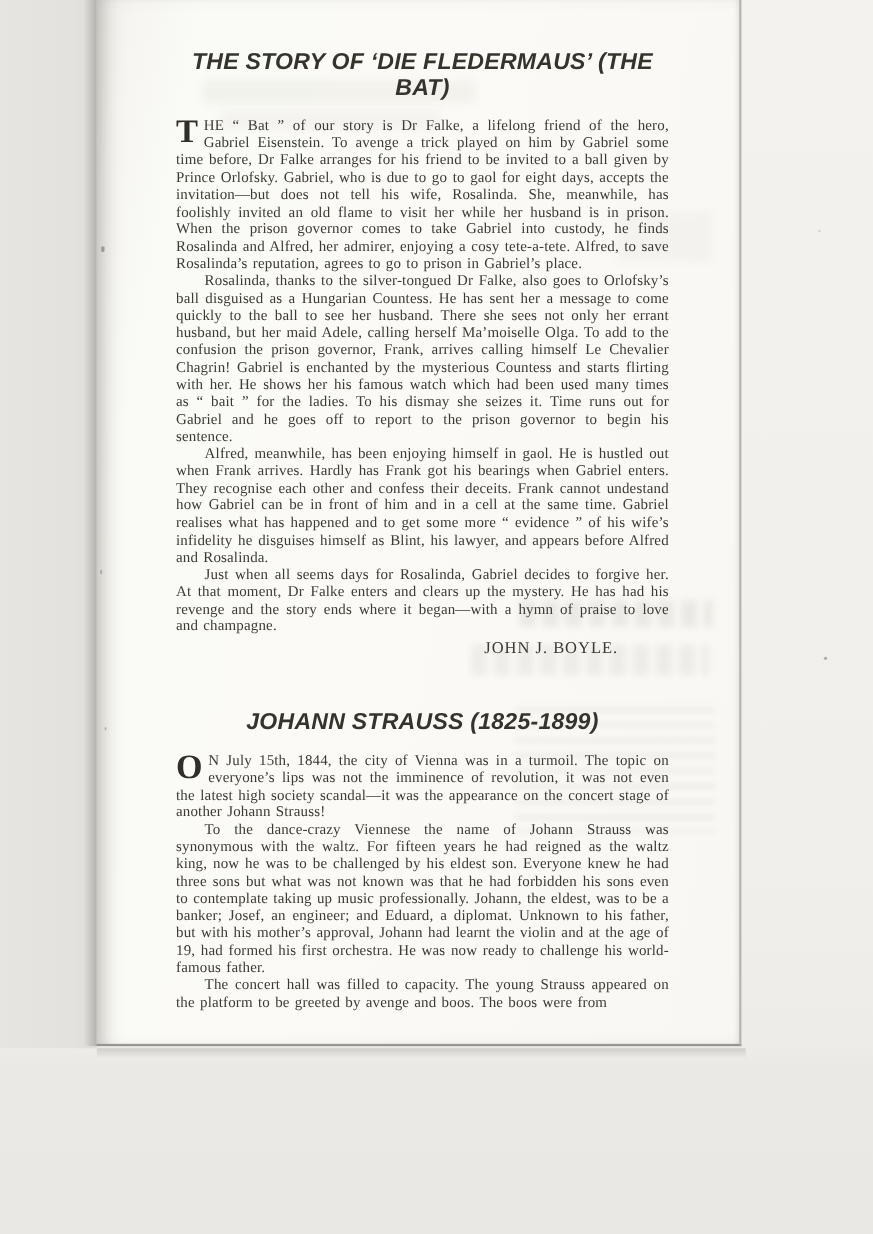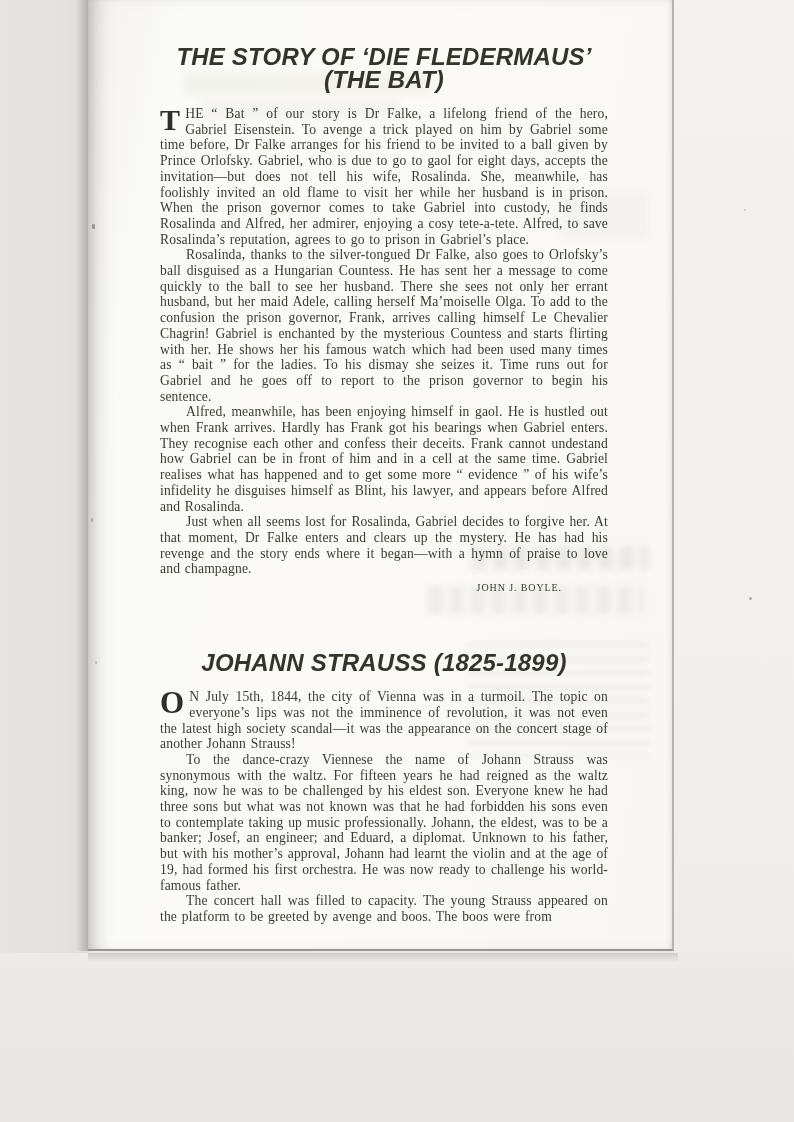--- a/index.html
+++ b/index.html
@@ -39,39 +39,39 @@
   }
   
   .content{
     position:absolute;left:72px;top:0;width:448px;
     color:#3b3a33;
   }
   .display-heading{
     font-family:"Liberation Sans", sans-serif;
     font-weight:bold;font-style:italic;
     text-align:center;color:#34332c;
-    font-size:24px;line-height:23px;letter-spacing:0.2px;
+    font-size:21px;line-height:23px;letter-spacing:0.2px;
     margin:0;
   }
   #story-title{padding-top:45px;}
-  #strauss-heading{margin-top:58px;}
+  #strauss-heading{margin-top:46px;}
   .body-text{margin-top:15px;}
   .body-text p{
     margin:0;text-align:justify;
     font-size:13.6px;line-height:15.7px;
     letter-spacing:0.15px;word-spacing:1.2px;
   }
   .indent{text-indent:26px;}
   .dropcap{
     float:left;font-weight:bold;color:#2f2e28;
     font-size:30px;line-height:25px;padding:1px 5px 0 0;
   }
   .byline{
     text-align:right;padding-right:46px;margin-top:5px;
-    font-size:10px;letter-spacing:0.9px;color:#3a3932;
+    font-size:15px;letter-spacing:0.9px;color:#3a3932;
   }
   
   .smudge{position:absolute;filter:blur(4px);border-radius:3px;background:rgba(105,102,94,0.055);}
   .smudge-rows{
     position:absolute;filter:blur(2.5px);opacity:0.55;
     background:repeating-linear-gradient(180deg,rgba(105,102,94,0.10) 0 6px,rgba(105,102,94,0) 6px 14px);
   }
   .smudge-caps{
     position:absolute;filter:blur(3px);opacity:0.75;
     background:repeating-linear-gradient(90deg,rgba(100,97,88,0.13) 0 15px,rgba(100,97,88,0) 15px 21px);
@@ -97,21 +97,21 @@
   <div class="smudge-rows" style="left:380px;top:642px;width:182px;height:115px;"></div>
 
   <div class="content">
 
     <h1 class="display-heading" id="story-title">THE STORY OF ‘DIE FLEDERMAUS’ (THE BAT)</h1>
 
     <section class="body-text">
       <p><span class="dropcap">T</span><span>HE “ Bat ” of our story is Dr Falke, a lifelong friend of the hero, Gabriel Eisenstein. To avenge a trick played on him by Gabriel some time before, Dr Falke arranges for his friend to be invited to a ball given by Prince Orlofsky. Gabriel, who is due to go to gaol for eight days, accepts the invitation—but does not tell his wife, Rosalinda. She, meanwhile, has foolishly invited an old flame to visit her while her husband is in prison. When the prison governor comes to take Gabriel into custody, he finds Rosalinda and Alfred, her admirer, enjoying a cosy tete-a-tete. Alfred, to save Rosalinda’s reputation, agrees to go to prison in Gabriel’s place.</span></p>
       <p class="indent">Rosalinda, thanks to the silver-tongued Dr Falke, also goes to Orlofsky’s ball disguised as a Hungarian Countess. He has sent her a message to come quickly to the ball to see her husband. There she sees not only her errant husband, but her maid Adele, calling herself Ma’moiselle Olga. To add to the confusion the prison governor, Frank, arrives calling himself Le Chevalier Chagrin! Gabriel is enchanted by the mysterious Countess and starts flirting with her. He shows her his famous watch which had been used many times as “ bait ” for the ladies. To his dismay she seizes it. Time runs out for Gabriel and he goes off to report to the prison governor to begin his sentence.</p>
       <p class="indent">Alfred, meanwhile, has been enjoying himself in gaol. He is hustled out when Frank arrives. Hardly has Frank got his bearings when Gabriel enters. They recognise each other and confess their deceits. Frank cannot undestand how Gabriel can be in front of him and in a cell at the same time. Gabriel realises what has happened and to get some more “ evidence ” of his wife’s infidelity he disguises himself as Blint, his lawyer, and appears before Alfred and Rosalinda.</p>
-      <p class="indent">Just when all seems lost for Rosalinda, Gabriel decides to forgive her. At that moment, Dr Falke enters and clears up the mystery. He has had his revenge and the story ends where it began—with a hymn of praise to love and champagne.</p>
+      <p class="indent">Just when all seems days for Rosalinda, Gabriel decides to forgive her. At that moment, Dr Falke enters and clears up the mystery. He has had his revenge and the story ends where it began—with a hymn of praise to love and champagne.</p>
       <div class="byline">JOHN J. BOYLE.</div>
     </section>
 
     <h2 class="display-heading" id="strauss-heading">JOHANN STRAUSS (1825-1899)</h2>
 
     <section class="body-text">
       <p><span class="dropcap" style="font-size:31px;">O</span><span>N July 15th, 1844, the city of Vienna was in a turmoil. The topic on everyone’s lips was not the imminence of revolution, it was not even the latest high society scandal—it was the appearance on the concert stage of another Johann Strauss!</span></p>
       <p class="indent">To the dance-crazy Viennese the name of Johann Strauss was synonymous with the waltz. For fifteen years he had reigned as the waltz king, now he was to be challenged by his eldest son. Everyone knew he had three sons but what was not known was that he had forbidden his sons even to contemplate taking up music professionally. Johann, the eldest, was to be a banker; Josef, an engineer; and Eduard, a diplomat. Unknown to his father, but with his mother’s approval, Johann had learnt the violin and at the age of 19, had formed his first orchestra. He was now ready to challenge his world-famous father.</p>
       <p class="indent">The concert hall was filled to capacity. The young Strauss appeared on the platform to be greeted by avenge and boos. The boos were from</p>
     </section>

